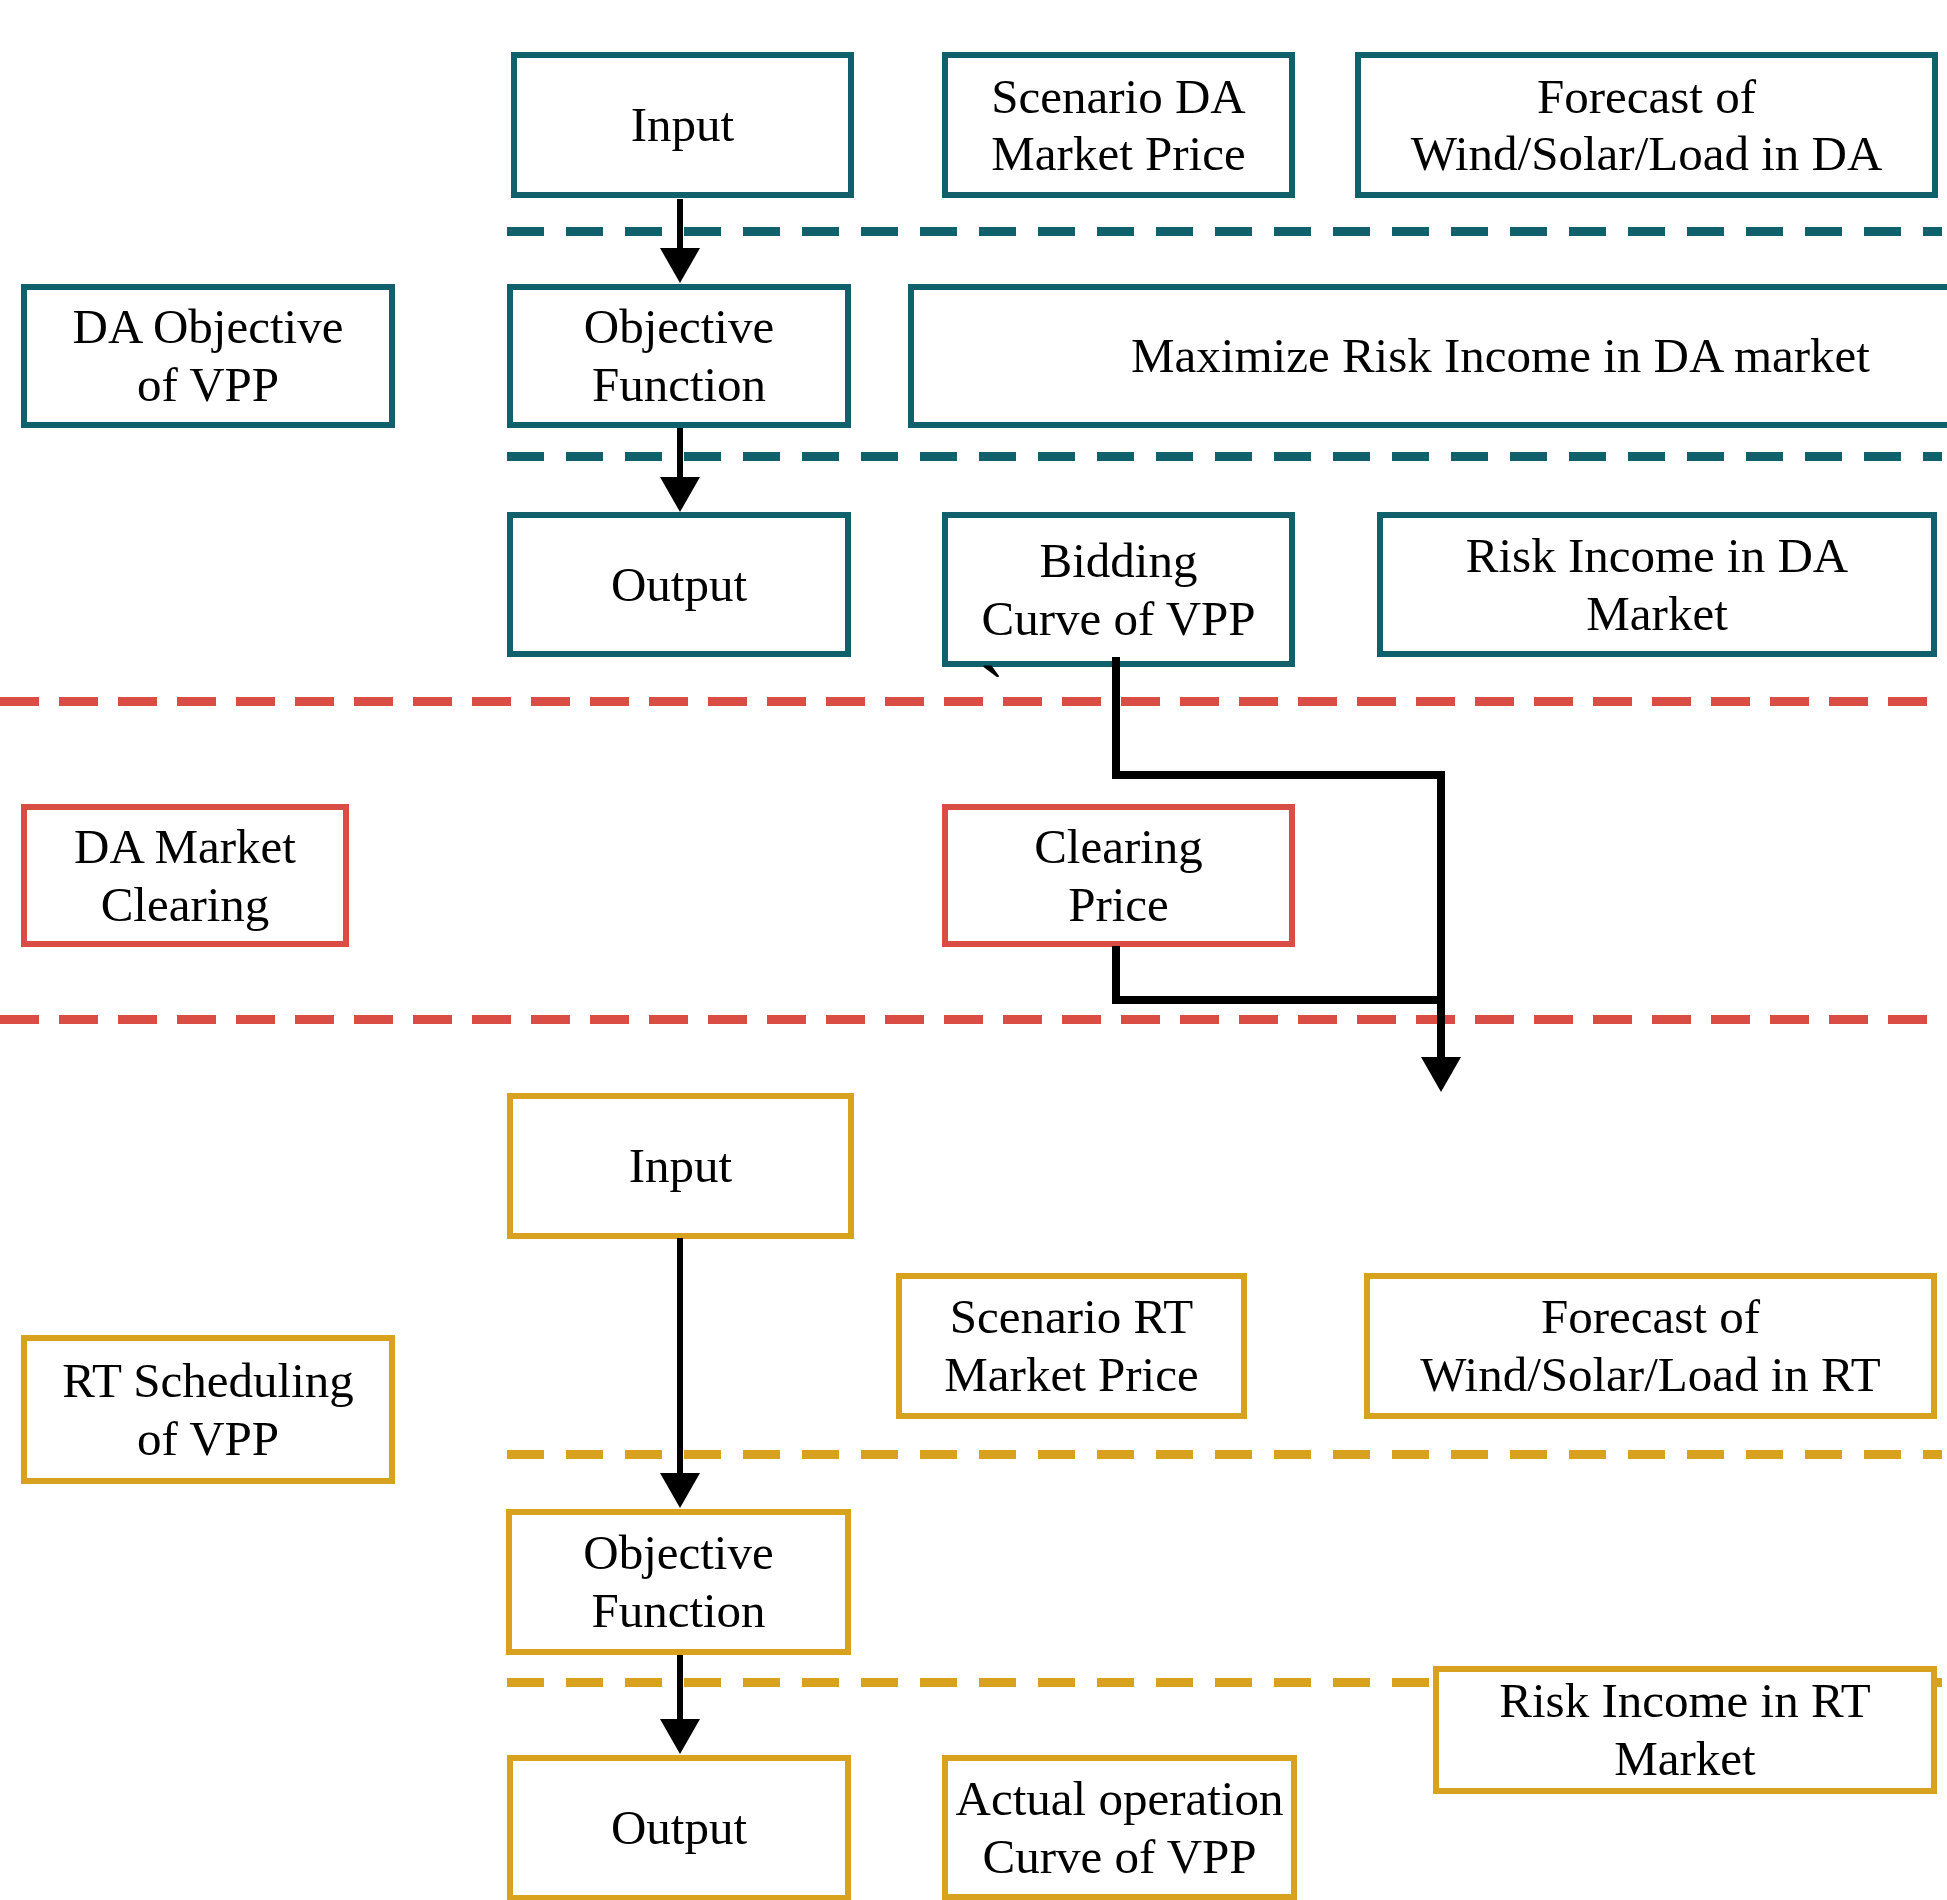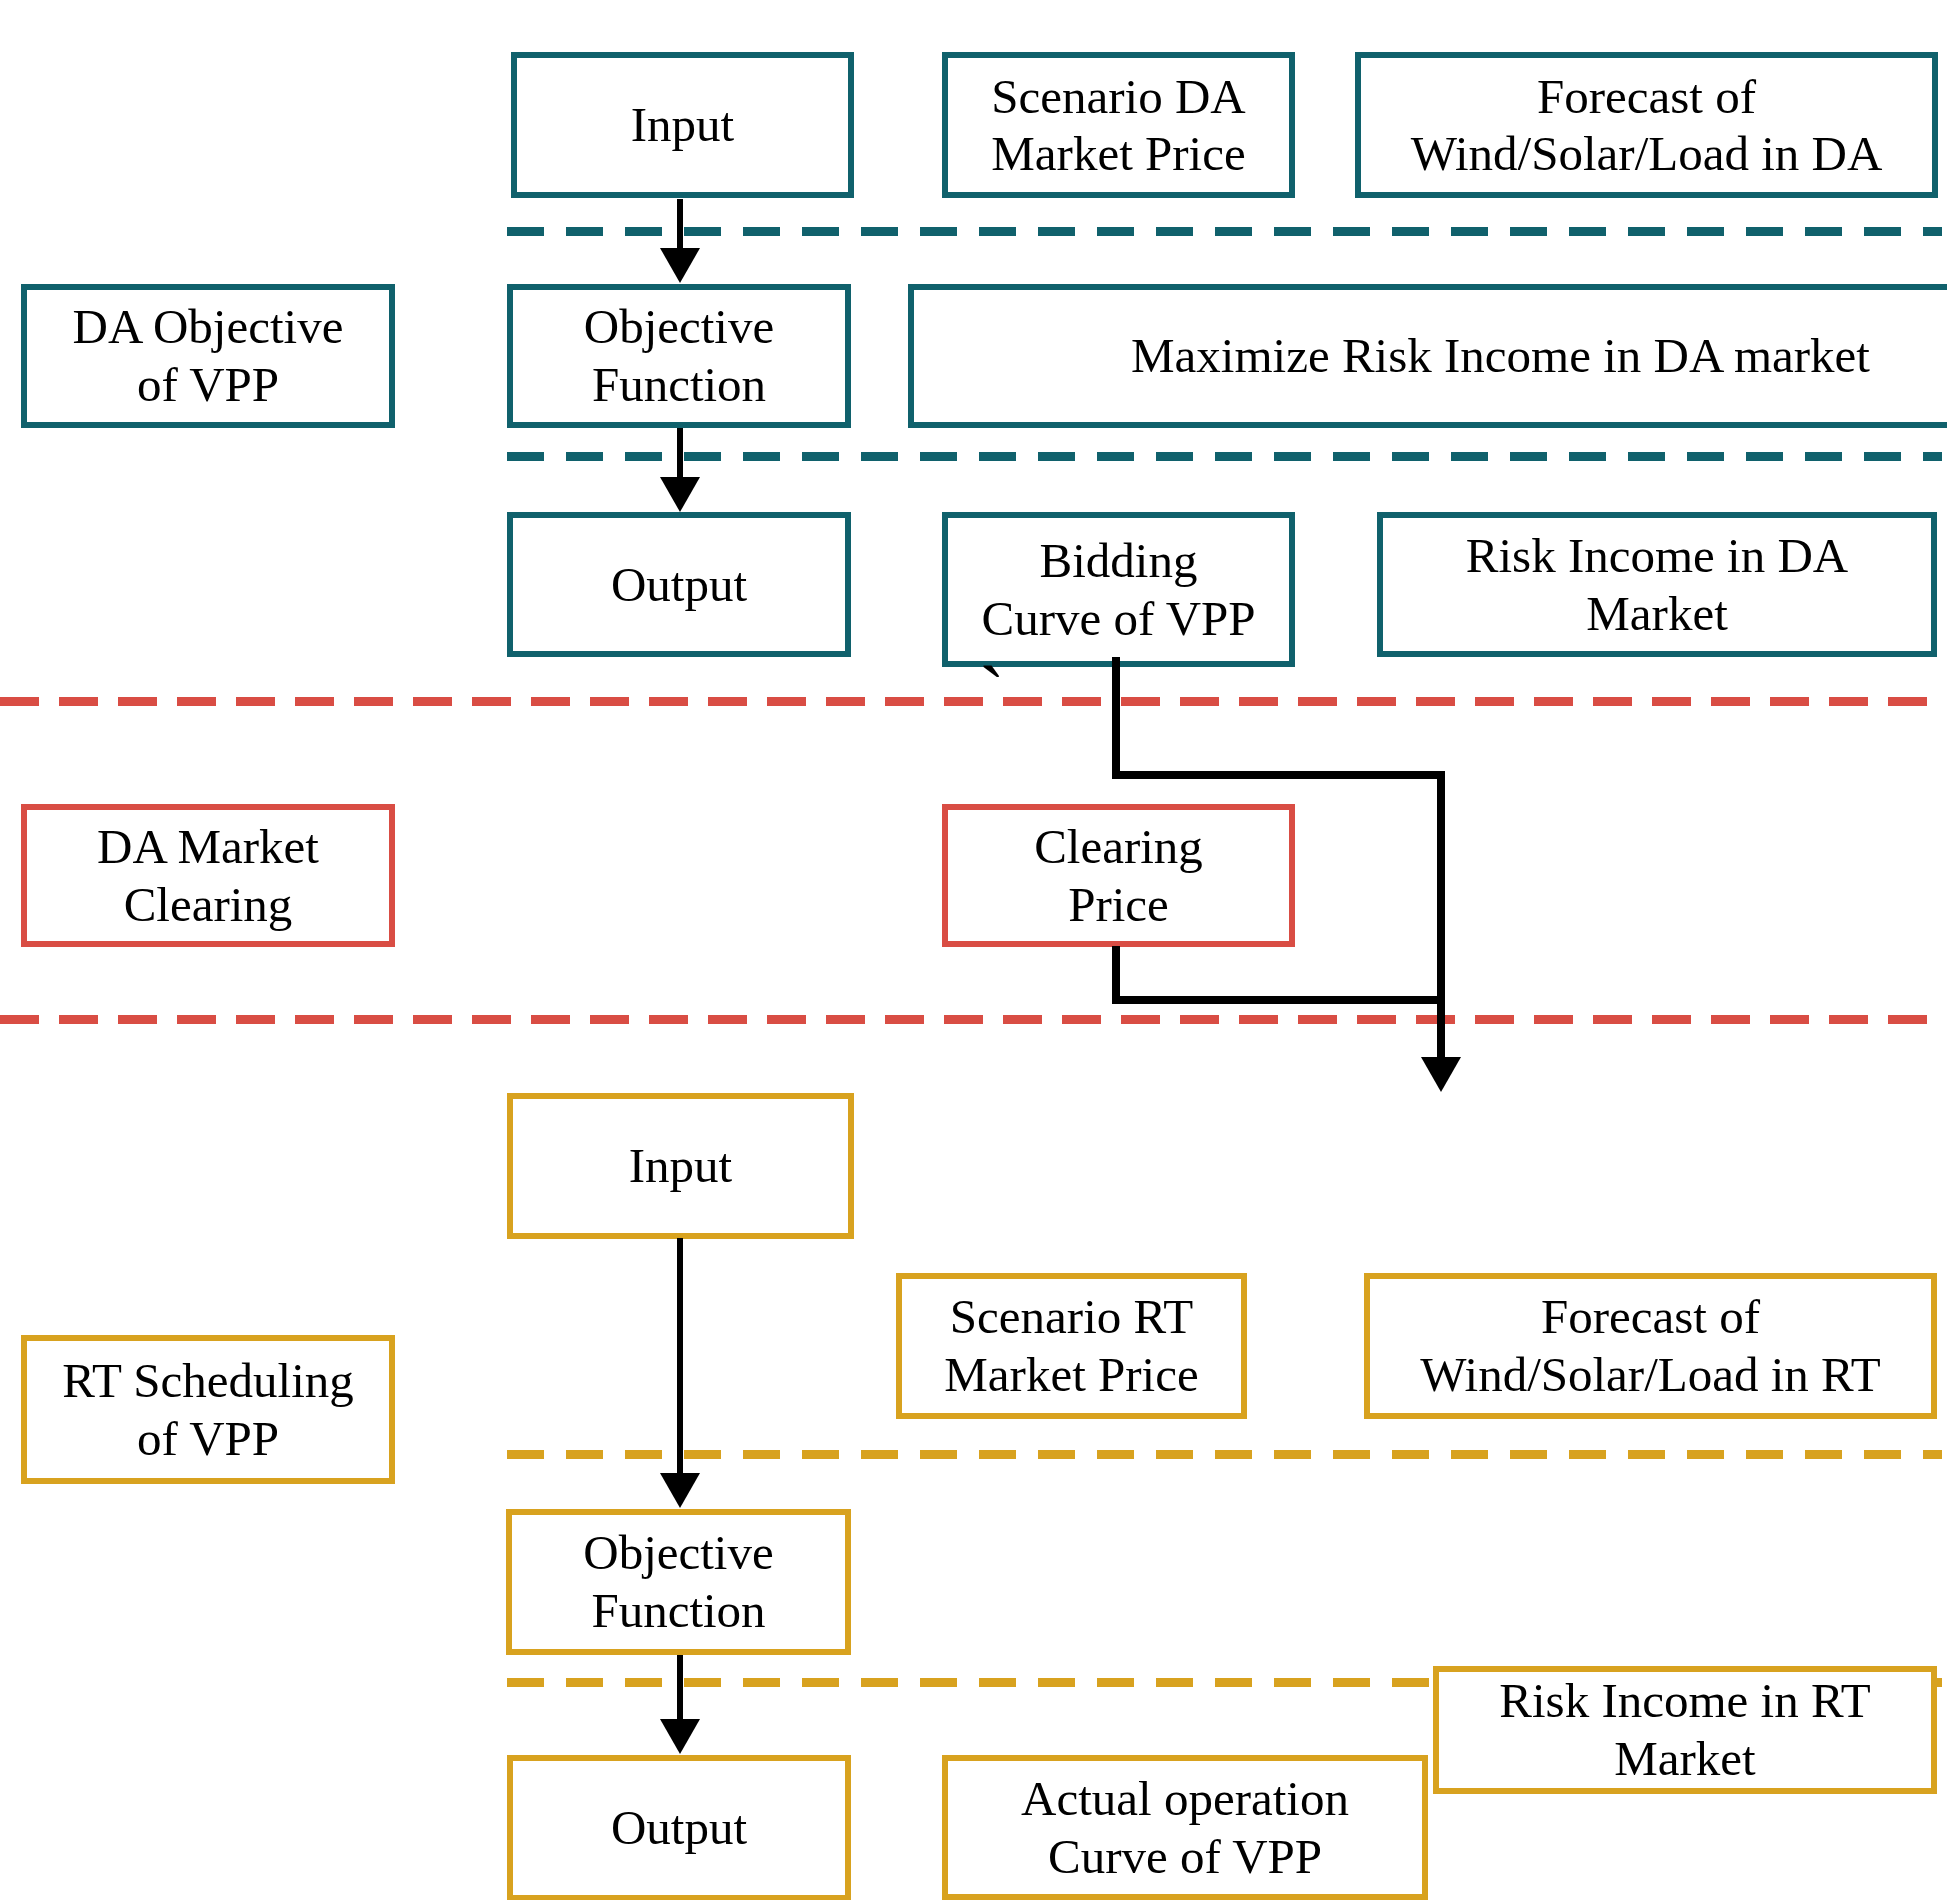--- a/index.html
+++ b/index.html
@@ -53,21 +53,21 @@
 
   <div class="cline" style="left:677px;top:172px;width:6.2px;height:51px"></div>
   <div class="ahead" style="left:660px;top:221px"></div>
   <div class="cline" style="left:677px;top:401px;width:6.2px;height:50px"></div>
   <div class="ahead" style="left:660px;top:450px"></div>
 
   <div class="dash red-d" style="left:0;top:670px;width:1947px"></div>
 
   <div class="stray" style="left:979px;top:628px">`</div>
 
-  <div class="box red" style="left:21px;top:777px;width:374px;height:143px">DA Market
+  <div class="box red" style="left:21px;top:777px;width:328px;height:143px">DA Market
 Clearing</div>
   <div class="box red" style="left:942px;top:777px;width:353px;height:143px">Clearing
 Price</div>
 
   <div class="dash red-d" style="left:0;top:988px;width:1947px"></div>
 
   <div class="cline" style="left:1112px;top:630px;width:7.7px;height:121px"></div>
   <div class="cline" style="left:1112px;top:744px;width:333px;height:7.7px"></div>
   <div class="cline" style="left:1112px;top:919px;width:7.7px;height:58px"></div>
   <div class="cline" style="left:1112px;top:969px;width:333px;height:7.7px"></div>
@@ -85,21 +85,21 @@
 of VPP</div>
 
   <div class="dash orange-d" style="left:507px;top:1423px;width:1435px"></div>
 
   <div class="box orange" style="left:506px;top:1482px;width:345px;height:146px">Objective
 Function</div>
 
   <div class="dash orange-d" style="left:507px;top:1651px;width:1435px"></div>
 
   <div class="box orange" style="left:507px;top:1728px;width:344px;height:146px">Output</div>
-  <div class="box orange" style="left:942px;top:1728px;width:486px;height:145px">Actual operation
+  <div class="box orange" style="left:942px;top:1728px;width:355px;height:145px">Actual operation
 Curve of VPP</div>
   <div class="box orange" style="left:1433px;top:1639px;width:504px;height:128px">Risk Income in RT
 Market</div>
 
   <div class="cline" style="left:677px;top:1211px;width:6.2px;height:236px"></div>
   <div class="ahead" style="left:660px;top:1446px"></div>
   <div class="cline" style="left:677px;top:1628px;width:6.2px;height:65px"></div>
   <div class="ahead" style="left:660px;top:1692px"></div>
 
 </div>

